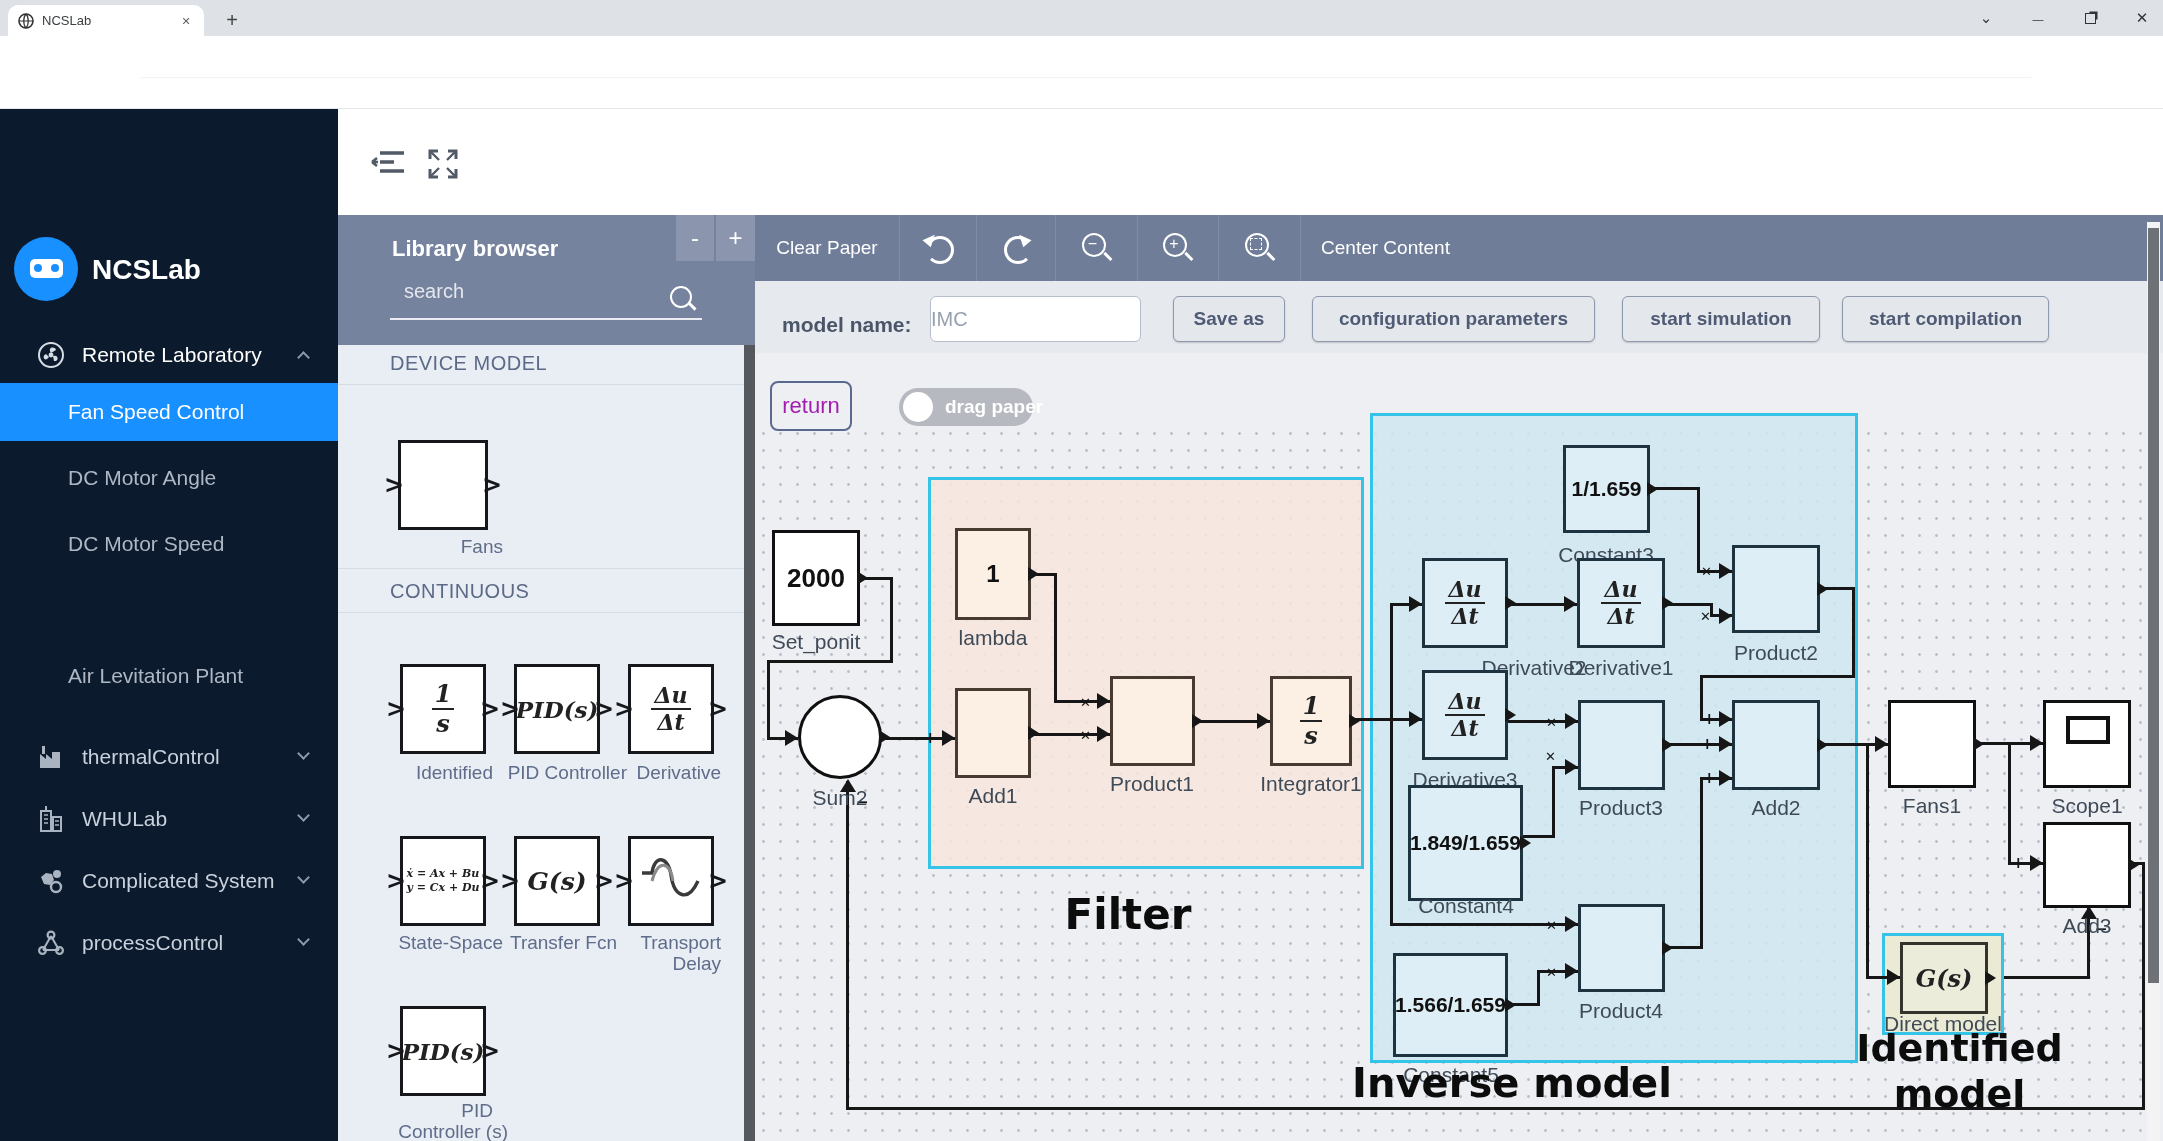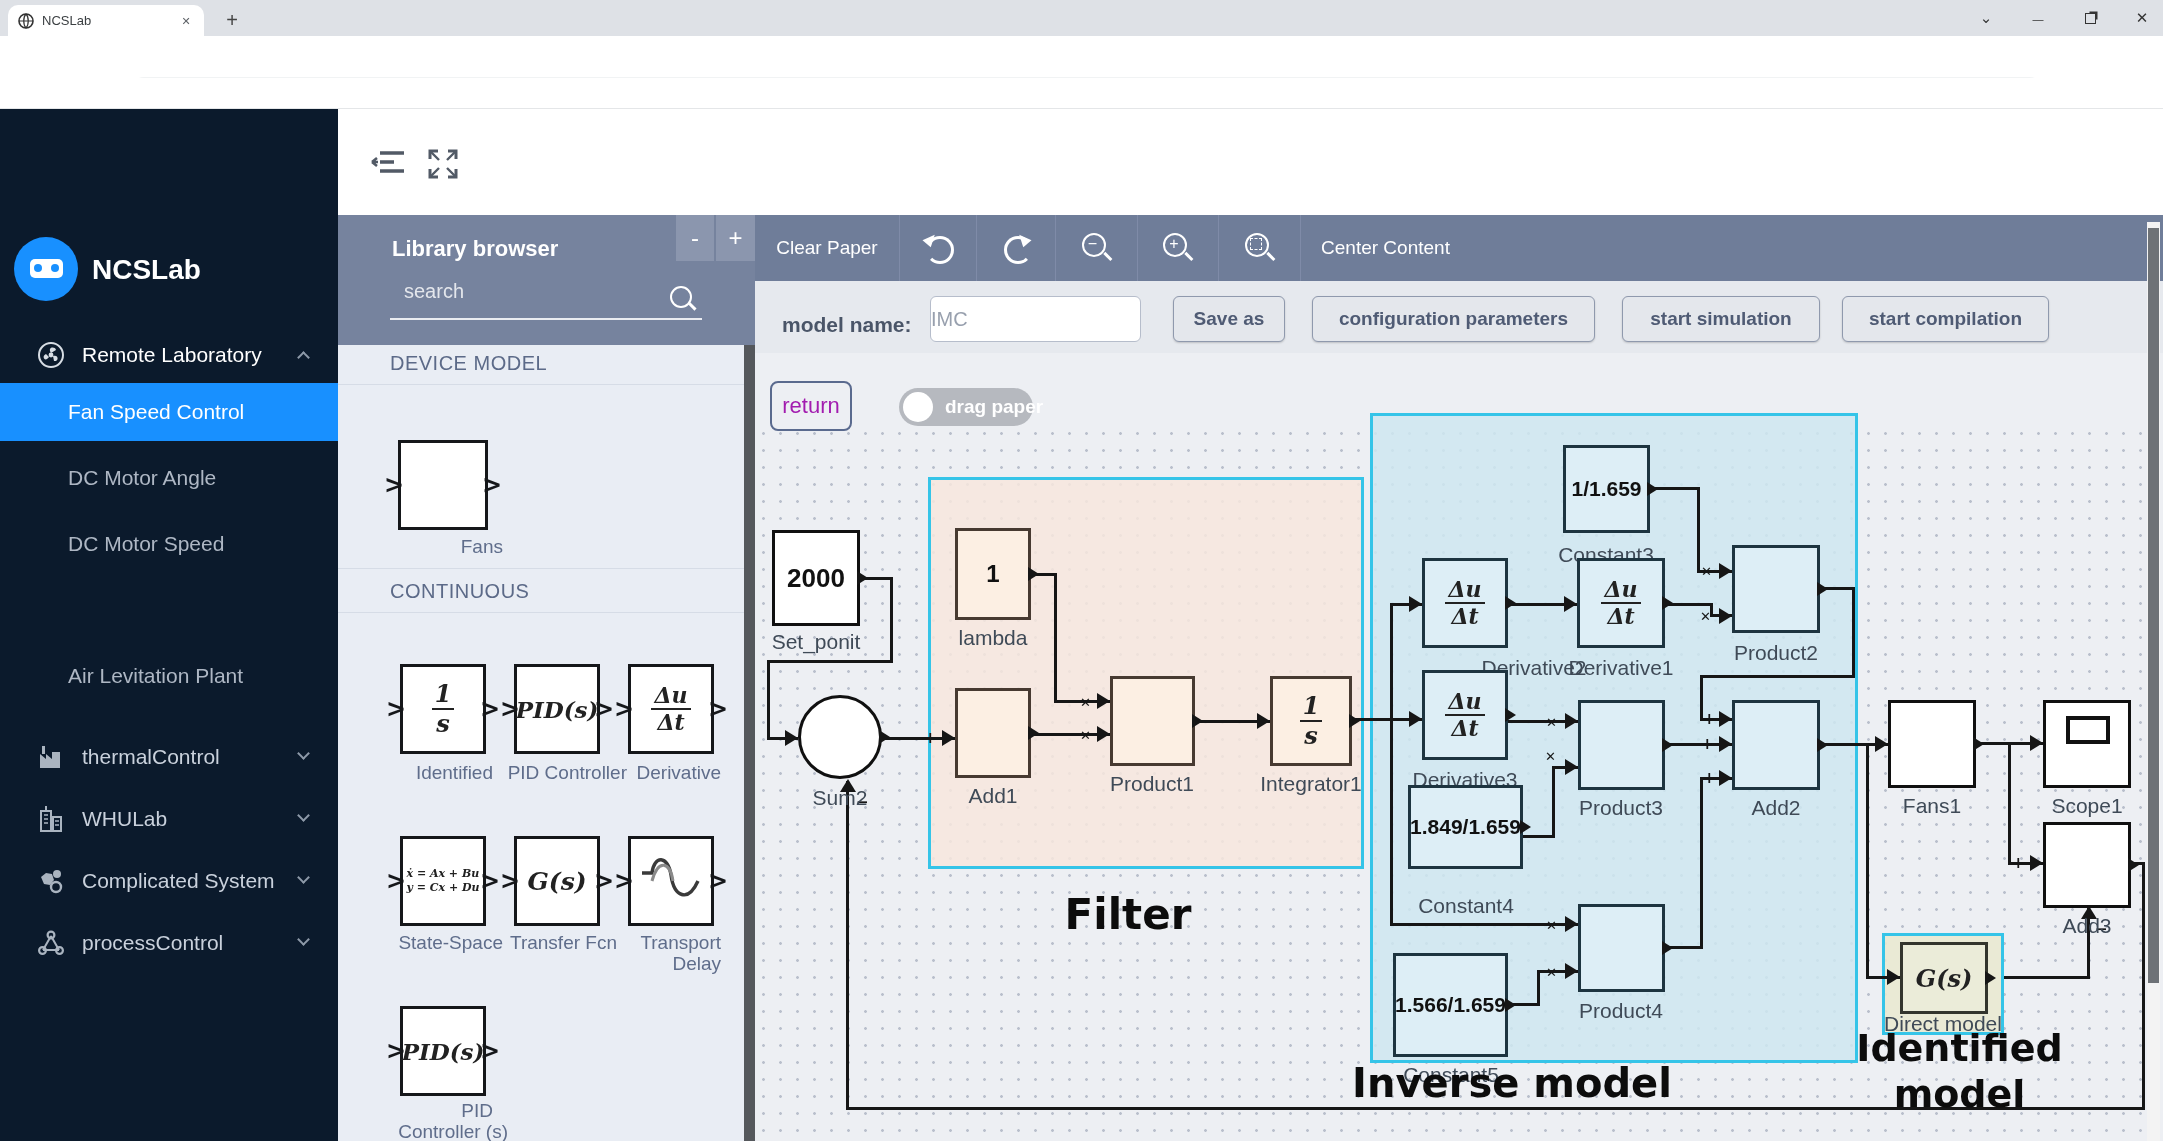--- a/index.html
+++ b/index.html
@@ -613,21 +613,21 @@
   <div class="blk blue" style="left:1578px;top:700px;width:87px;height:90px">
       <span class="op"></span>
     </div>
   <div class="blabel" style="left:1541px;top:796px;width:160px">Product3</div>
 
   <div class="blk blue" style="left:1732px;top:700px;width:88px;height:90px">
       <span class="op"></span>
     </div>
   <div class="blabel" style="left:1696px;top:796px;width:160px">Add2</div>
 
-  <div class="blk blue" style="left:1408px;top:785px;width:115px;height:84px">
+  <div class="blk blue" style="left:1408px;top:785px;width:115px;height:116px">
       <span class="op"></span>
       <span class="ctext">1.849/1.659</span>
     </div>
   <div class="blabel" style="left:1386px;top:894px;width:160px">Constant4</div>
 
   <div class="blk blue" style="left:1578px;top:904px;width:87px;height:88px">
       <span class="op"></span>
     </div>
   <div class="blabel" style="left:1541px;top:999px;width:160px">Product4</div>
 

